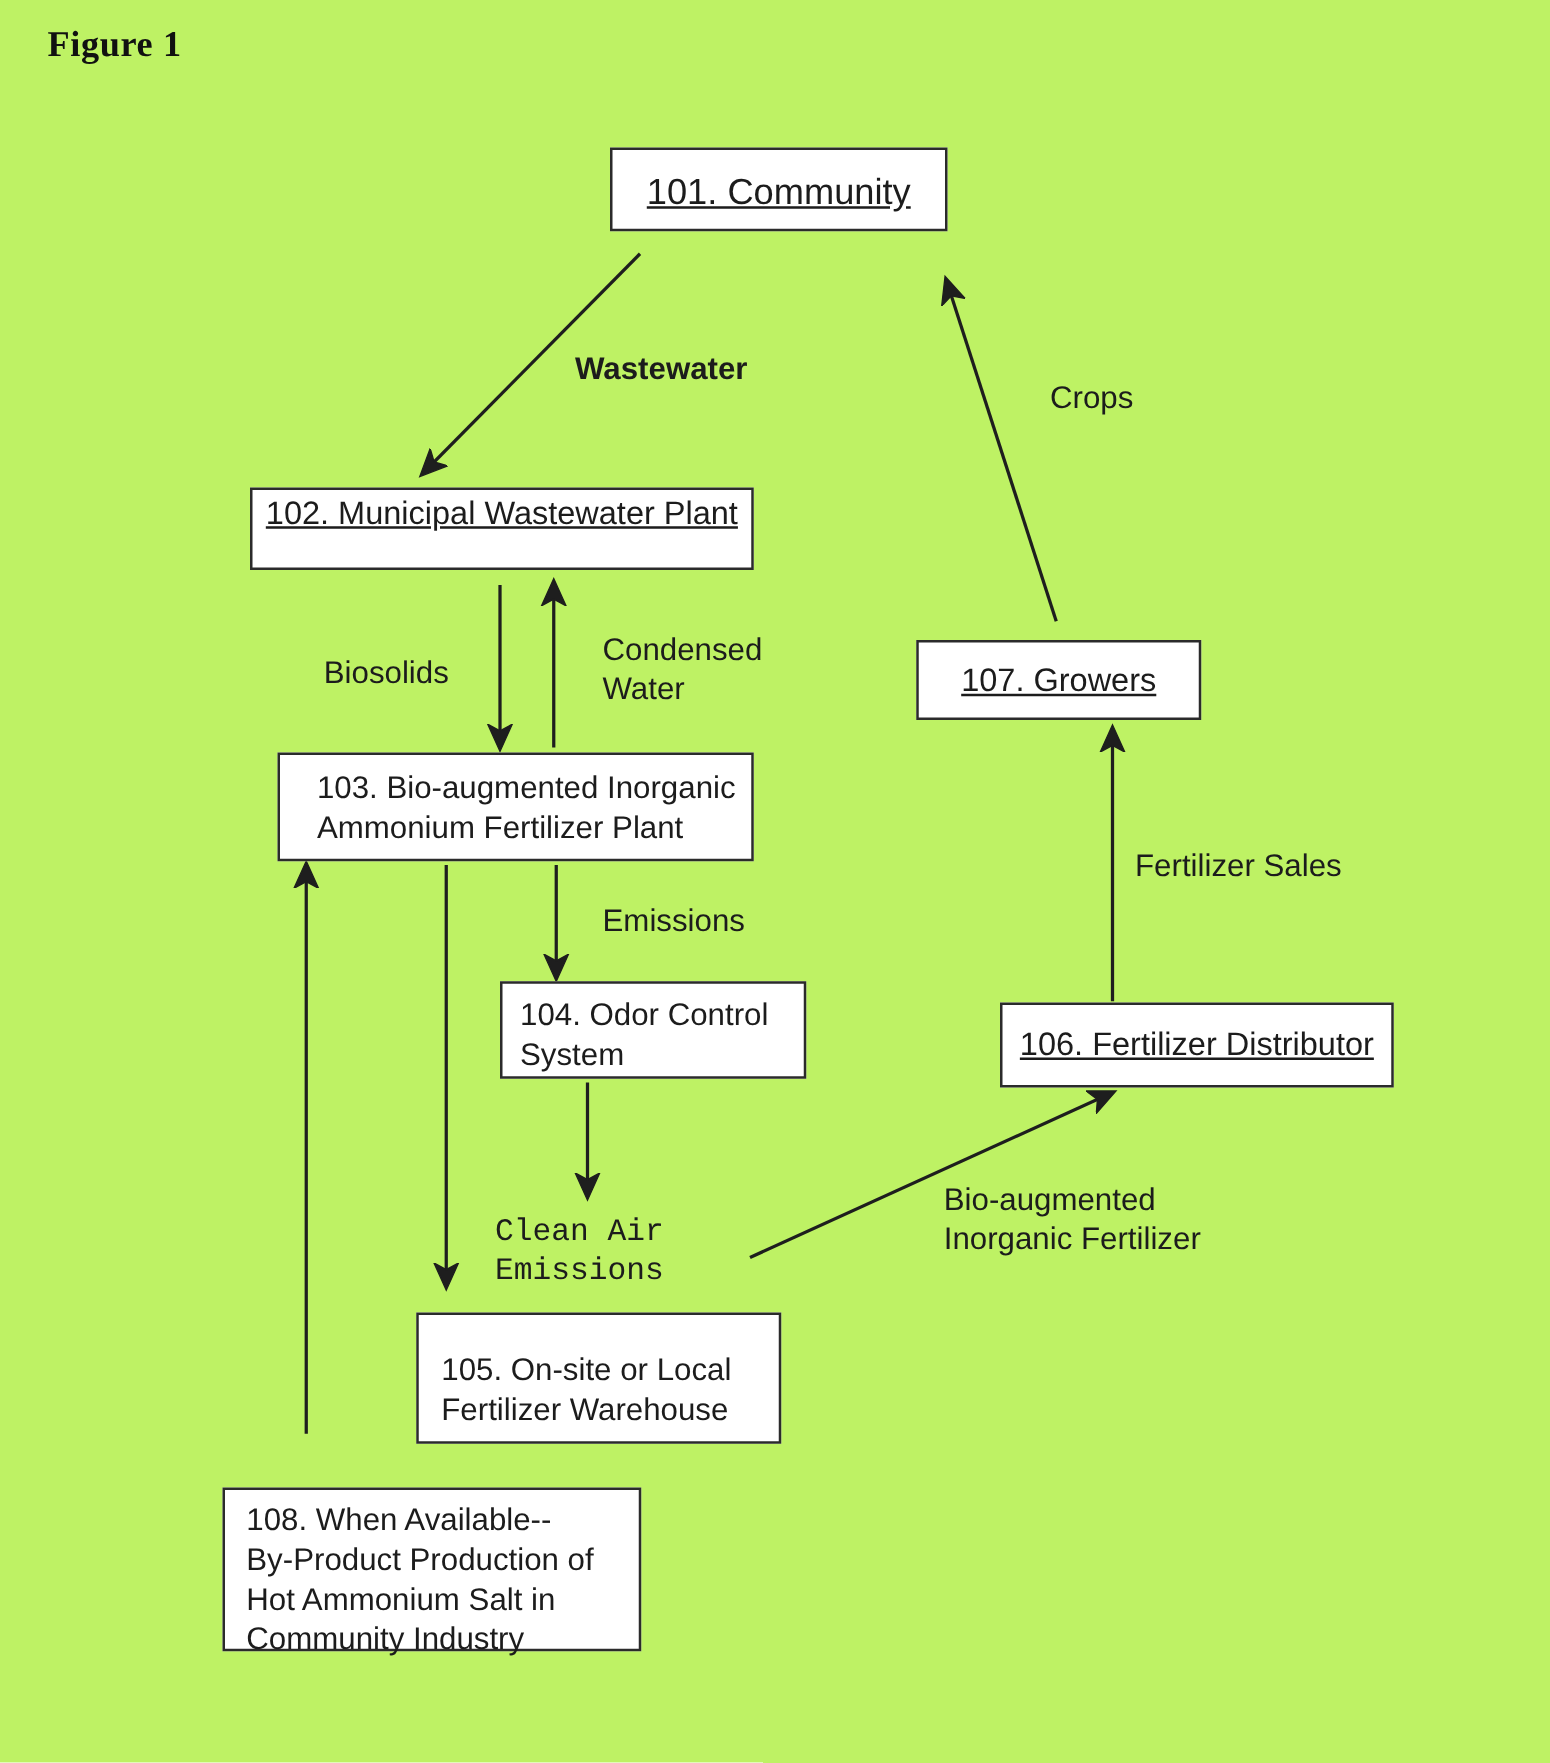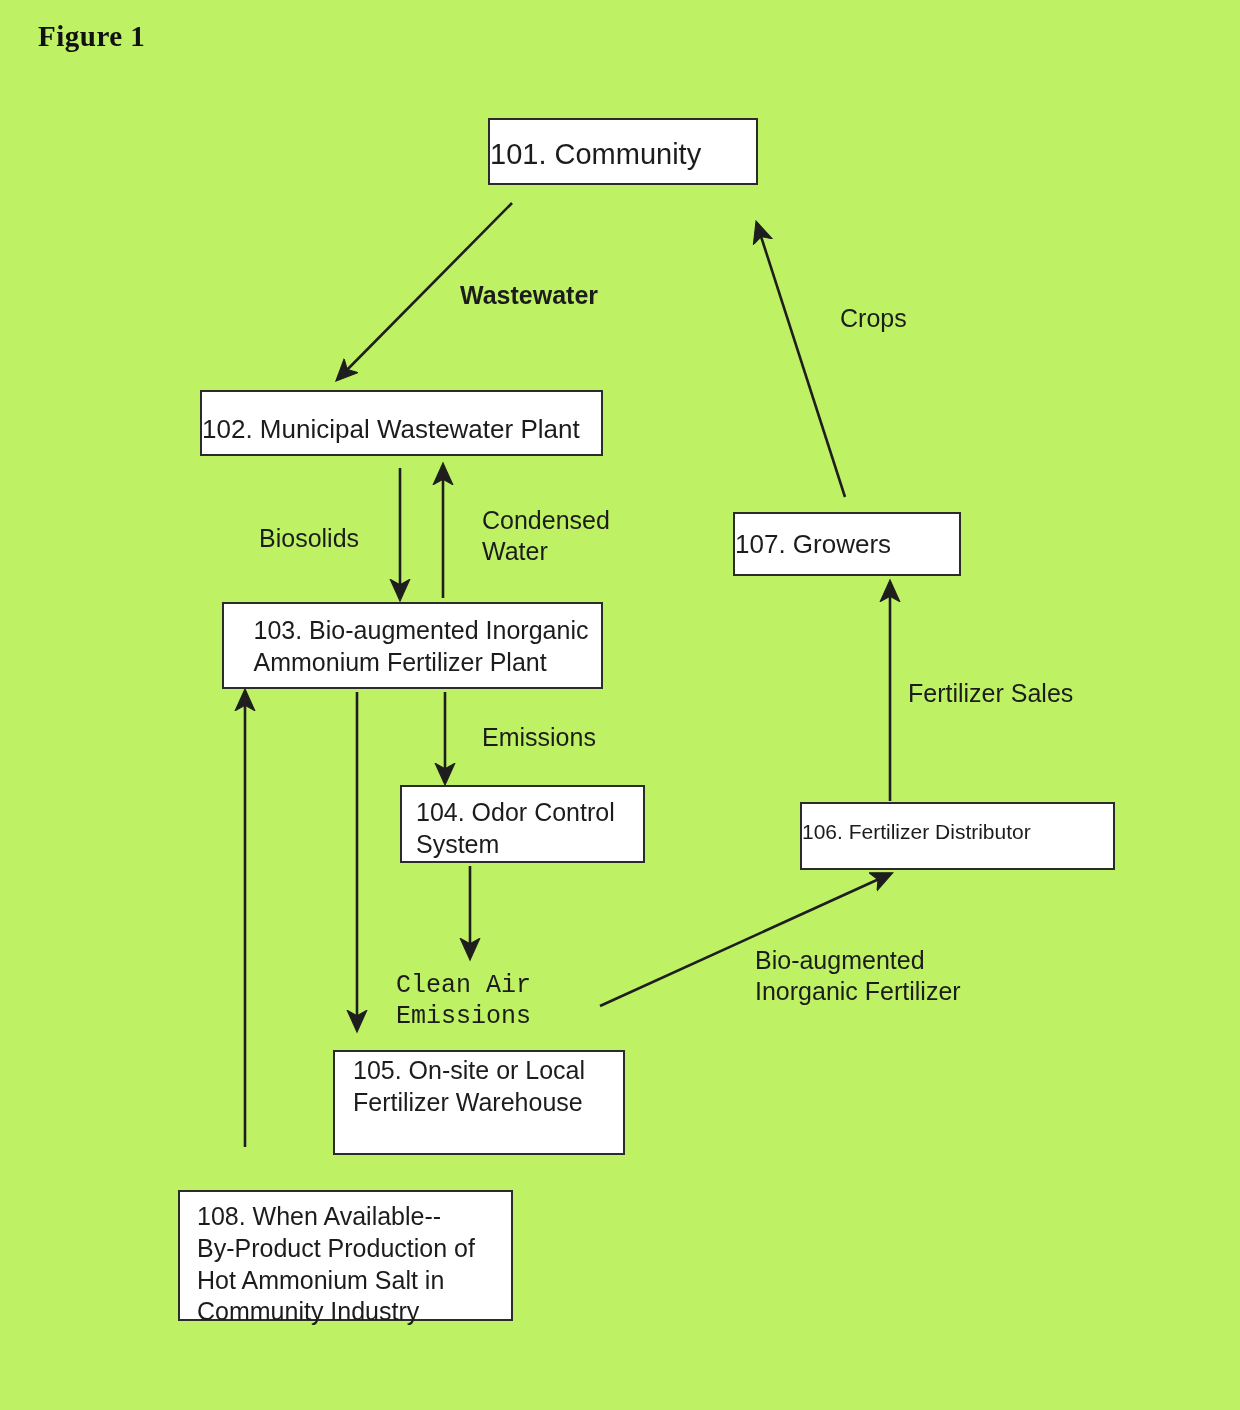--- a/index.html
+++ b/index.html
@@ -41,20 +41,22 @@
   }
   .node .node-label {
     display: block;
     white-space: pre-line;
     font-family: "Liberation Sans", sans-serif;
     color: #1c1c1c;
     line-height: 1.27;
   }
   .node.center .node-label {
     width: 100%;
+    text-align: center;
+    text-decoration: underline;
   }
   .edge-label {
     position: absolute;
     font-family: "Liberation Sans", sans-serif;
     font-size: 25px;
     line-height: 1.22;
     color: #1c1c1c;
     white-space: pre-line;
     z-index: 4;
     background: transparent;
@@ -105,37 +107,37 @@
         <line x1="245" y1="1147" x2="245" y2="692" marker-end="url(#arrowhead)"></line>
         <line x1="600" y1="1006" x2="890" y2="874" marker-end="url(#arrowhead)"></line>
         <line x1="890" y1="801" x2="890" y2="583" marker-end="url(#arrowhead)"></line>
       </g>
   </svg>
 
   <div id="node-layer">
       <div class="node center" style="left: 488px; top: 118px; width: 270px; height: 67px; padding-left: 0px; padding-top: 16px;">
         <span class="node-label" style="font-size: 29px;">101. Community</span>
       </div>
-      <div class="node center" style="left: 200px; top: 390px; width: 403px; height: 66px; padding-left: 0px; padding-top: 21px;">
+      <div class="node center" style="left: 200px; top: 390px; width: 403px; height: 66px; padding-left: 0px; padding-top: 2px;">
         <span class="node-label" style="font-size: 26px;">102. Municipal Wastewater Plant</span>
       </div>
       <div class="node" style="left: 222px; top: 602px; width: 381px; height: 87px; padding-left: 17px; padding-top: 11px; justify-content: center;">
         <span class="node-label" style="font-size: 25px;">103. Bio-augmented Inorganic
 Ammonium Fertilizer Plant</span>
       </div>
       <div class="node" style="left: 400px; top: 785px; width: 245px; height: 78px; padding-left: 14px; padding-top: 10px;">
         <span class="node-label" style="font-size: 25px;">104. Odor Control
 System</span>
       </div>
-      <div class="node" style="left: 333px; top: 1050px; width: 292px; height: 105px; padding-left: 18px; padding-top: 3px;">
+      <div class="node" style="left: 333px; top: 1050px; width: 292px; height: 105px; padding-left: 18px; padding-top: 29px;">
         <span class="node-label" style="font-size: 25px;">105. On-site or Local
 Fertilizer Warehouse</span>
       </div>
       <div class="node center" style="left: 800px; top: 802px; width: 315px; height: 68px; padding-left: 0px; padding-top: 15px;">
-        <span class="node-label" style="font-size: 21px;">106. Fertilizer Distributor</span>
+        <span class="node-label" style="font-size: 26px;">106. Fertilizer Distributor</span>
       </div>
       <div class="node center" style="left: 733px; top: 512px; width: 228px; height: 64px; padding-left: 0px; padding-top: 14px;">
         <span class="node-label" style="font-size: 26px;">107. Growers</span>
       </div>
       <div class="node" style="left: 178px; top: 1190px; width: 335px; height: 131px; padding-left: 17px; padding-top: 9px;">
         <span class="node-label" style="font-size: 25px;">108. When Available--
 By-Product Production of
 Hot Ammonium Salt in
 Community Industry</span>
       </div>

